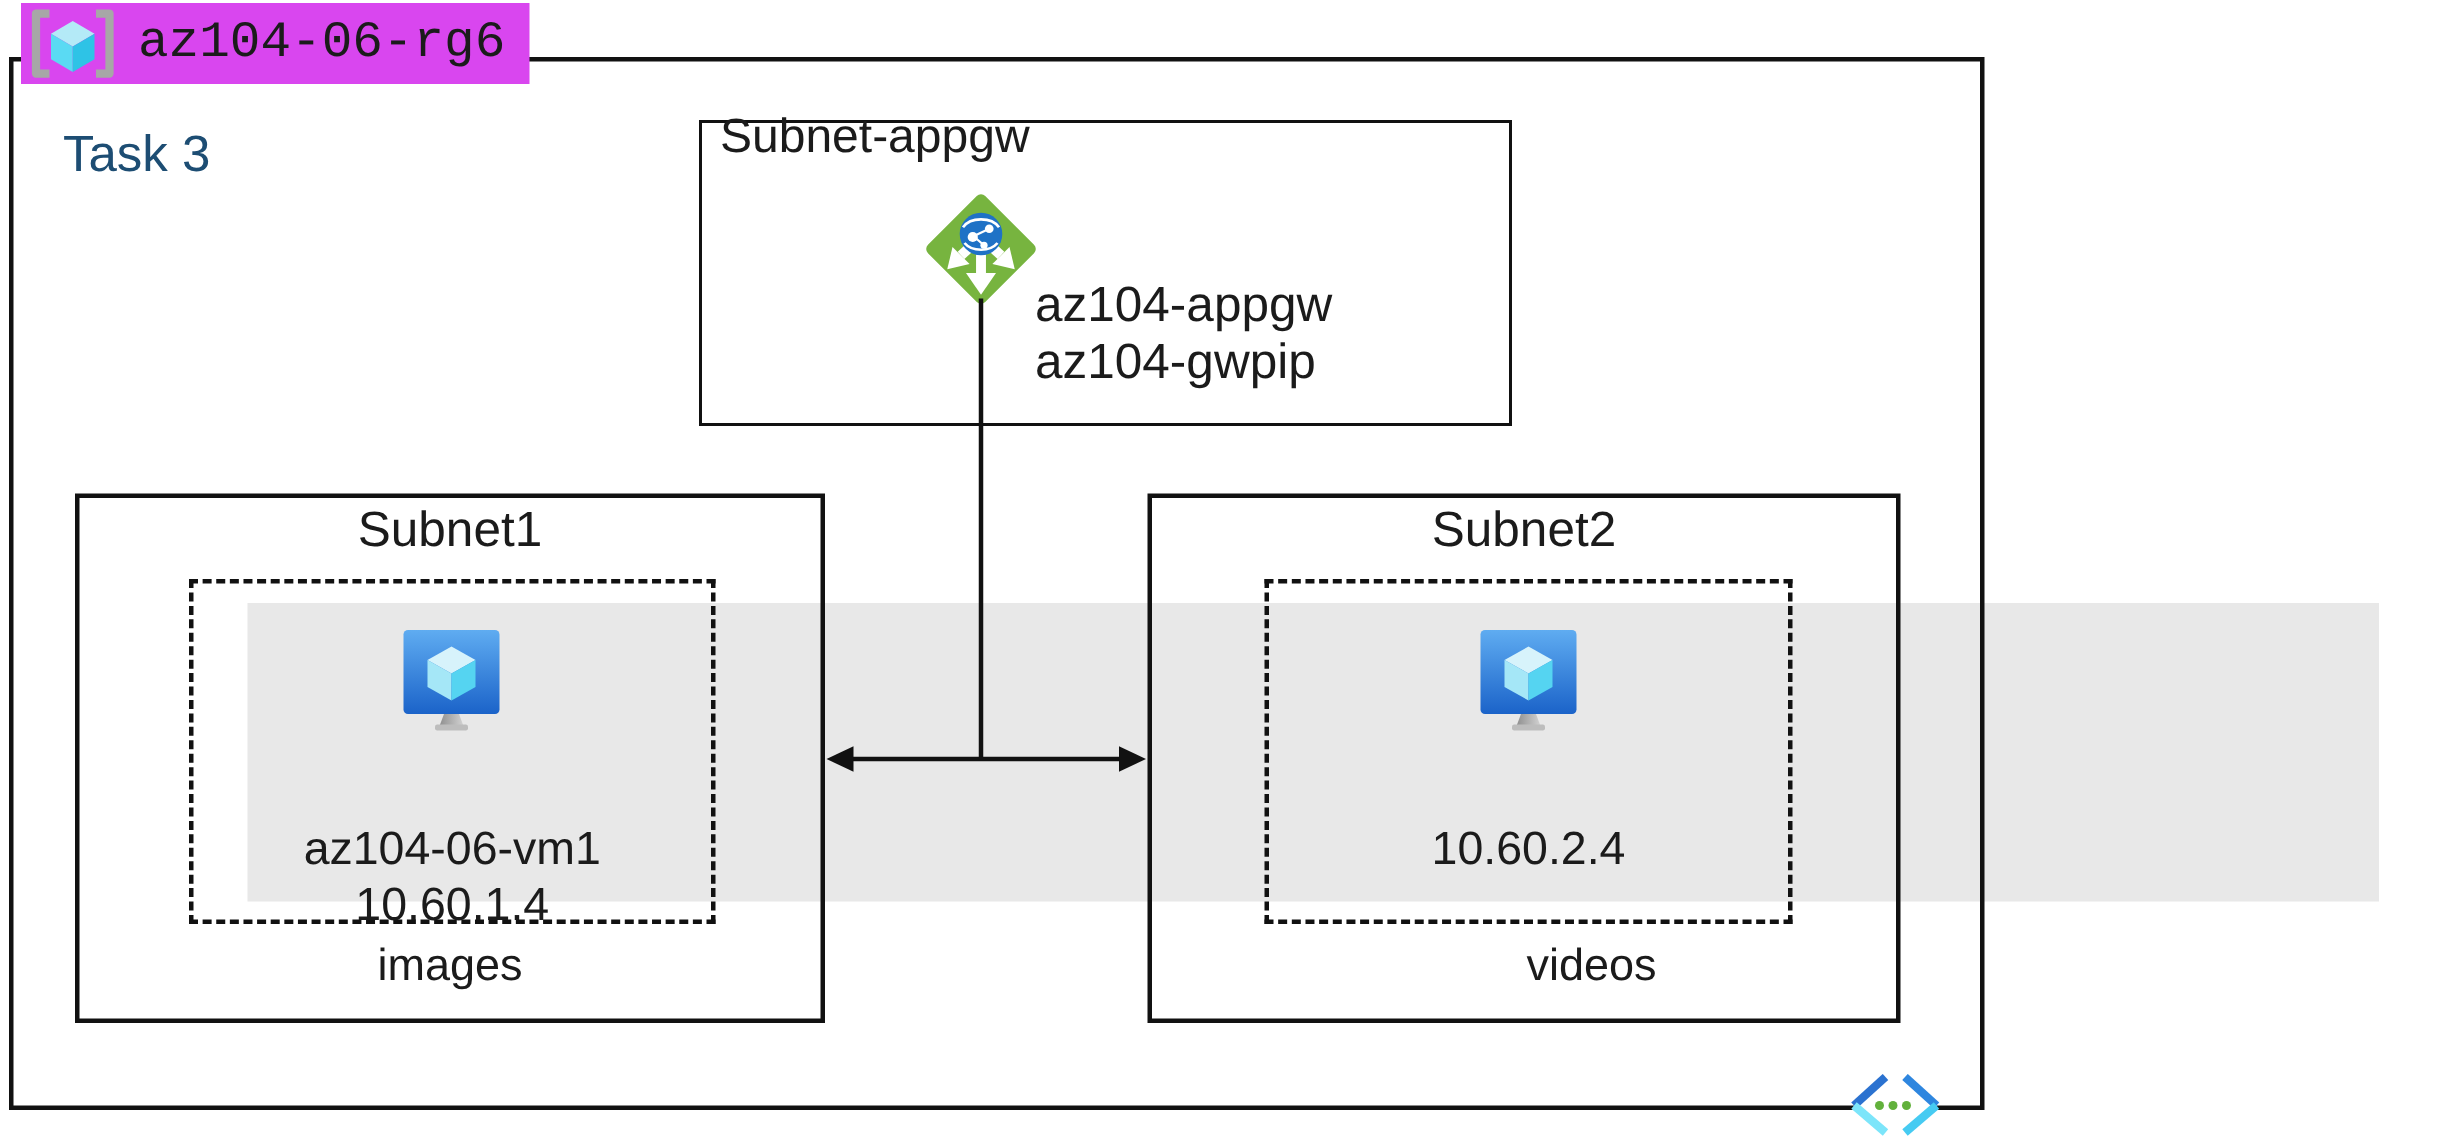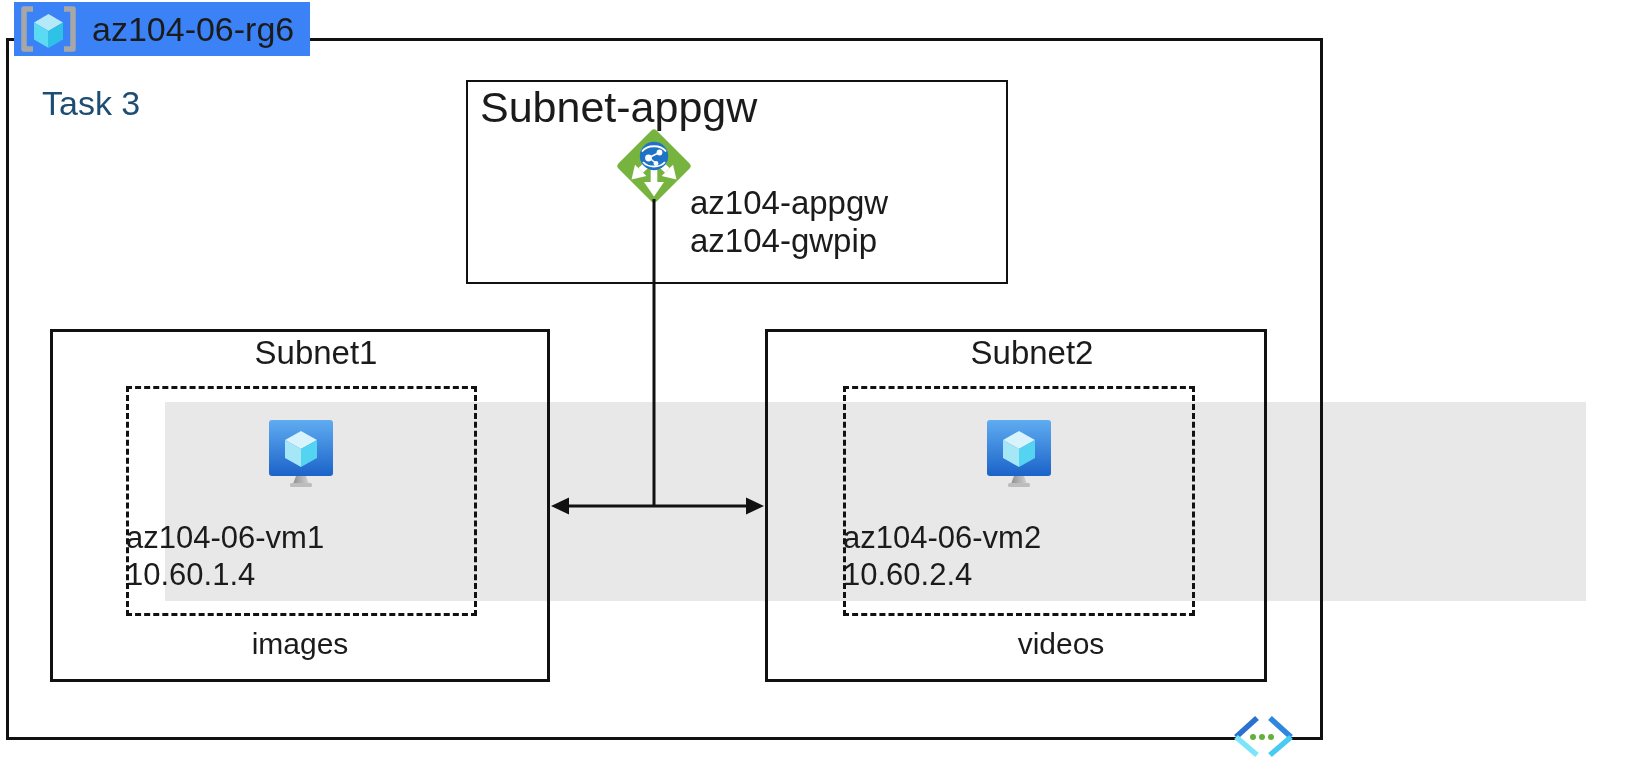--- a/index.html
+++ b/index.html
@@ -8,49 +8,49 @@
     font-family:"Liberation Sans",sans-serif;color:#1b1b1b;overflow:hidden;
   }
   .abs{position:absolute;}
 
   
   #band{left:165px;top:402px;width:1421px;height:199px;background:#e8e8e8;z-index:1;}
   #backend-label{left:1336px;top:467px;width:250px;text-align:center;font-size:40px;line-height:48px;z-index:2;}
 
   
   #outer-box{left:6px;top:38px;width:1317px;height:702px;border:3px solid #111;box-sizing:border-box;z-index:2;background:transparent;}
-  #rg-header{left:14px;top:2px;height:54px;display:flex;align-items:center;background:#3b82f6;padding:0 16px 0 6px;z-index:7;}
+  #rg-header{left:14px;top:2px;height:54px;display:flex;align-items:center;background:#d946ef;padding:0 16px 0 6px;z-index:7;font-family:Liberation Mono, monospace;}
   #rg-header svg{display:block;}
   #rg-label{font-size:34px;margin-left:15px;white-space:nowrap;}
 
   #task-label{left:42px;top:84px;font-size:34px;font-weight:normal;color:#1d4d73;z-index:3;}
 
   
   #appgw-box{left:466px;top:80px;width:542px;height:204px;border:2px solid #111;box-sizing:border-box;z-index:3;}
-  #appgw-title{left:480px;top:83px;font-size:43px;z-index:4;white-space:nowrap;}
+  #appgw-title{left:480px;top:72px;font-size:32px;z-index:4;white-space:nowrap;}
   #appgw-icon{left:612px;top:124px;z-index:4;}
   #appgw-text{left:690px;top:156px;font-size:33px;line-height:38px;z-index:4;white-space:nowrap;margin-top:28px;}
 
   
   .subnet-box{border:3px solid #111;box-sizing:border-box;z-index:3;background:transparent;}
   #subnet1-box{left:50px;top:329px;width:500px;height:353px;}
   #subnet2-box{left:765px;top:329px;width:502px;height:353px;}
-  .subnet-title{top:335px;font-size:33px;line-height:36px;text-align:center;z-index:4;margin-left:16px;}
+  .subnet-title{top:335px;font-size:33px;line-height:36px;text-align:center;z-index:4;}
   #subnet1-title{left:50px;width:500px;}
   #subnet2-title{left:765px;width:502px;}
 
   .dashed-box{border:3px dashed #111;box-sizing:border-box;z-index:3;background:transparent;}
   #dashed1{left:126px;top:386px;width:351px;height:230px;}
   #dashed2{left:843px;top:386px;width:352px;height:230px;}
 
   .vm-icon{z-index:4;}
   #vm1-icon{left:265px;top:418px;}
   #vm2-icon{left:983px;top:418px;}
 
-  .vm-labels{top:519px;font-size:31px;line-height:37px;z-index:4;}
+  .vm-labels{top:547px;text-align:center;font-size:31px;line-height:37px;z-index:4;}
   #vm1-labels{left:126px;width:351px;}
   #vm2-labels{left:843px;width:352px;}
 
   .subnet-caption{top:627px;text-align:center;font-size:30px;z-index:4;}
   #subnet1-caption{left:50px;width:500px;}
   #subnet2-caption{left:765px;width:592px;}
 
   #connector{left:0;top:0;z-index:5;pointer-events:none;}
   #vnet-icon{left:1233px;top:716px;z-index:6;}
 </style>
@@ -152,21 +152,20 @@
     </defs>
     <rect x="4" y="2" width="64" height="56" rx="3" fill="url(#vmg2)"></rect>
     <polygon points="36,13 52,22 36,31 20,22" fill="#d7f3fb"></polygon>
     <polygon points="20,22 36,31 36,49 20,40" fill="#a5e7f7"></polygon>
     <polygon points="36,31 52,22 52,40 36,49" fill="#55d4f1"></polygon>
     <polygon points="31,58 41,58 44,66 28,66" fill="url(#stg2)"></polygon>
     <rect x="25" y="65" width="22" height="4" rx="1.5" fill="#bdbdbd"></rect>
   </svg>
 
   <div class="abs vm-labels" id="vm2-labels">
-    <div>az104-06-vm2</div>
     <div>10.60.2.4</div>
   </div>
   <div class="abs subnet-caption" id="subnet2-caption">videos</div>
 
   <svg class="abs" id="connector" width="1625" height="761" viewBox="0 0 1625 761">
     <line x1="654" y1="199" x2="654" y2="506" stroke="#111" stroke-width="3"></line>
     <line x1="566" y1="506" x2="749" y2="506" stroke="#111" stroke-width="3"></line>
     <polygon points="551,506 569,497.5 569,514.5" fill="#111"></polygon>
     <polygon points="764,506 746,497.5 746,514.5" fill="#111"></polygon>
   </svg>

